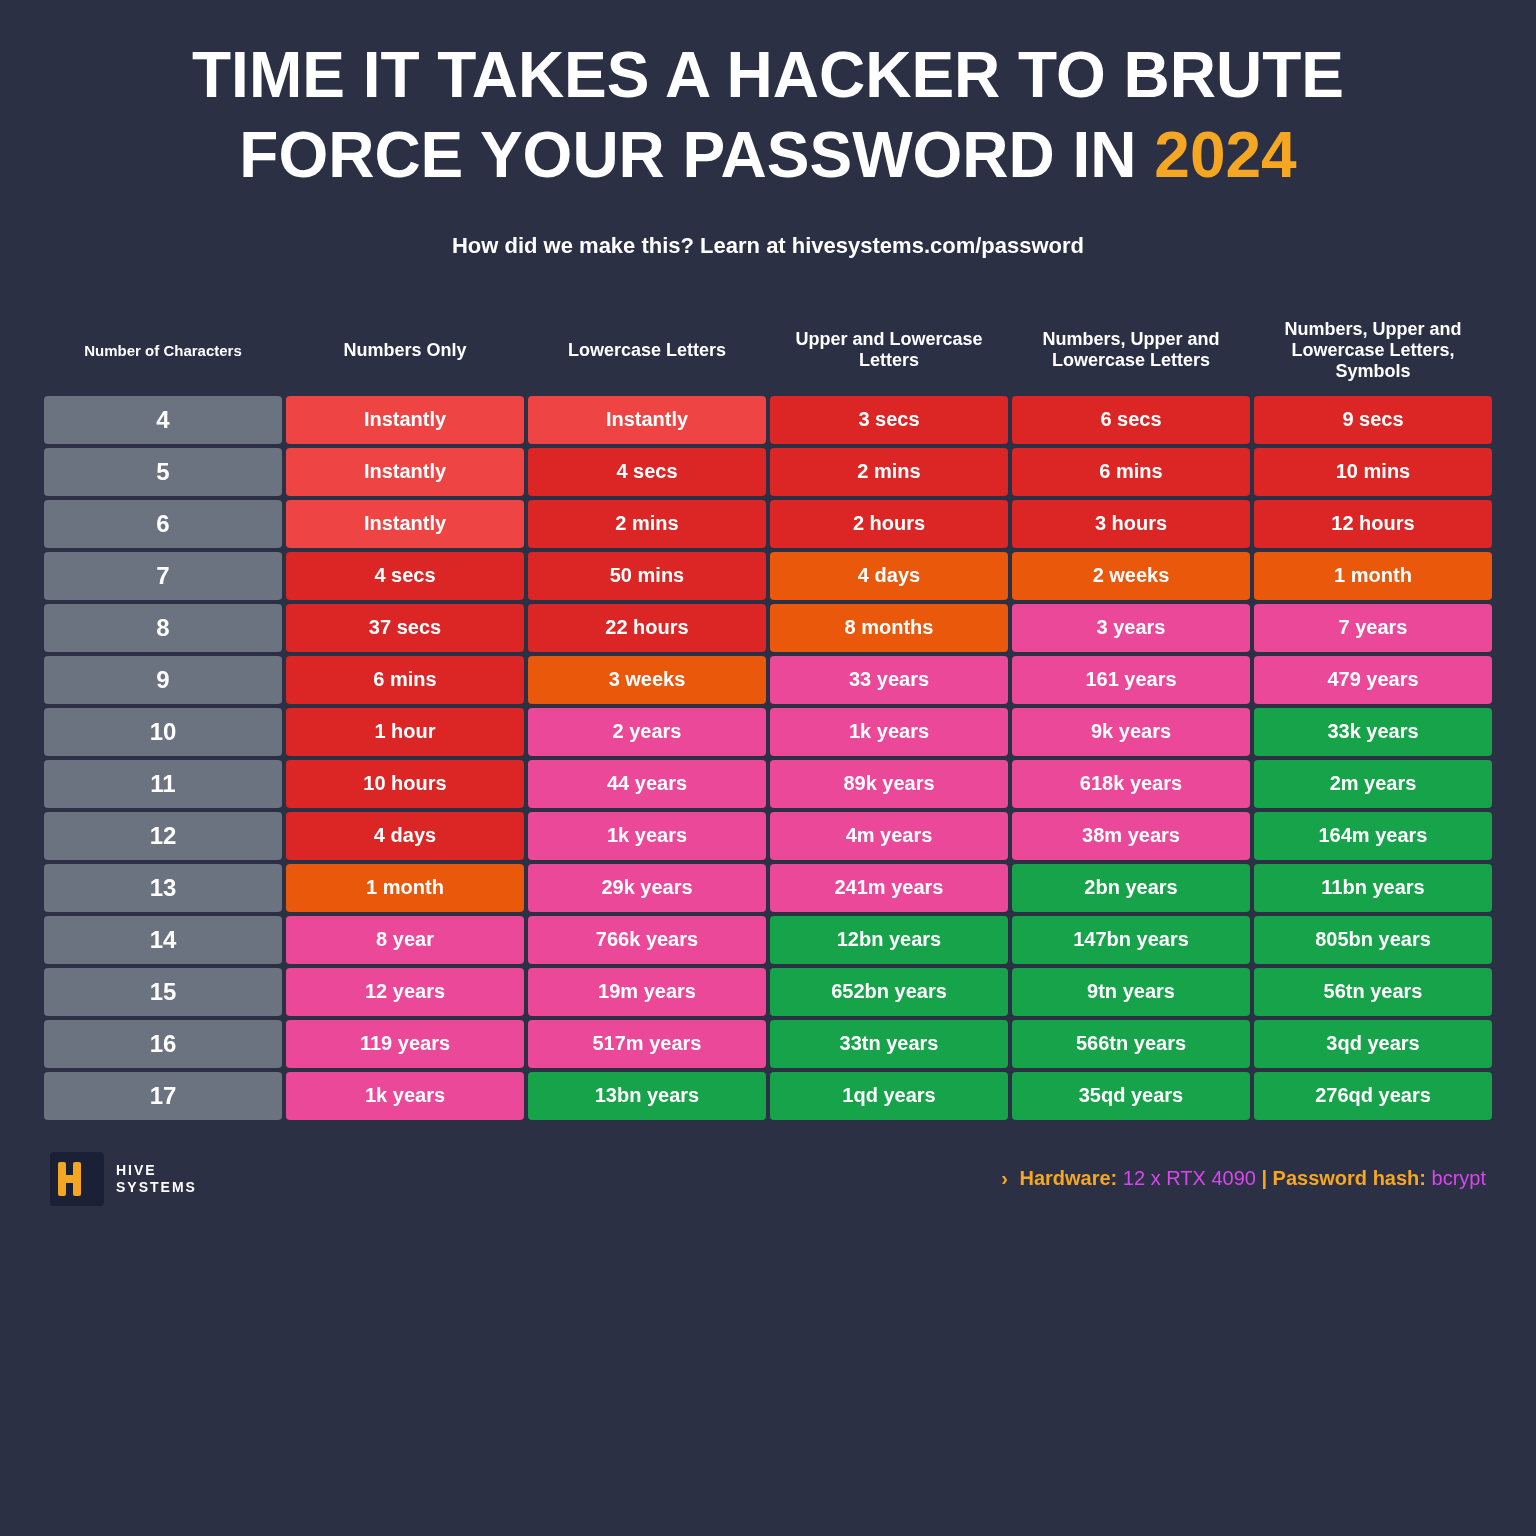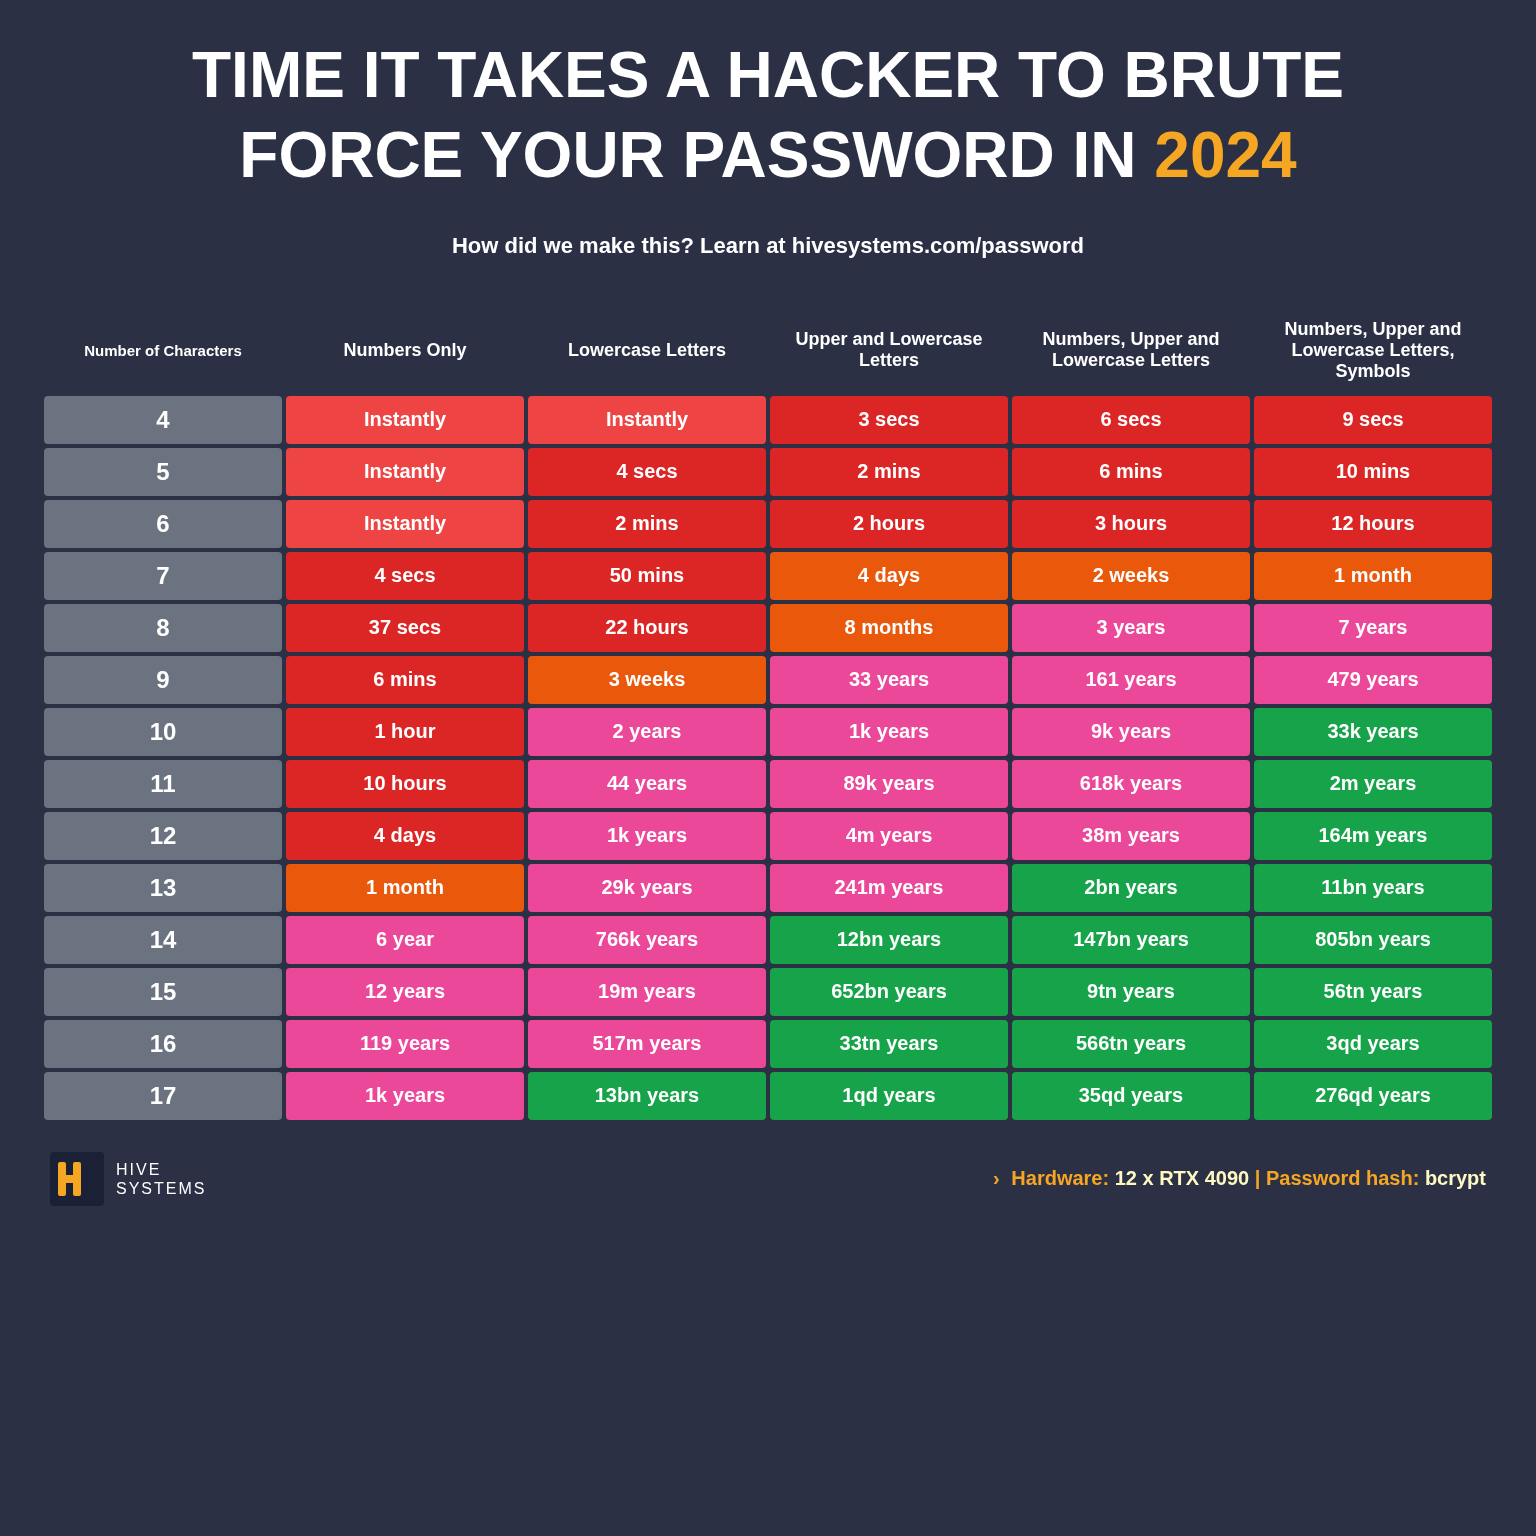--- a/index.html
+++ b/index.html
@@ -99,43 +99,43 @@
       display: flex;
       align-items: center;
       gap: 12px;
     }
     .logo-icon {
       width: 54px;
       height: 54px;
     }
     .logo-text {
       color: #ffffff;
-      font-size: 16px;
-      font-weight: 400;
+      font-size: 14px;
+      font-weight: 700;
       line-height: 1.2;
       text-transform: uppercase;
       letter-spacing: 2px;
     }
     .footer-info {
       color: #ffffff;
       font-size: 20px;
       font-weight: 400;
     }
     .footer-info .arrow {
       color: #f5a623;
       font-weight: 900;
       margin-right: 6px;
     }
     .footer-info .label {
       color: #f5a623;
       font-weight: 700;
     }
     .footer-info .value {
-      color: #fef9c3;
-      font-weight: 700;
+      color: #d946ef;
+      font-weight: 400;
     }
   </style>
 </head>
 <body>
 
 <div>
   <div class="title">TIME IT TAKES A HACKER TO BRUTE</div>
   <div class="title">
     <span>FORCE YOUR PASSWORD IN </span><span class="year">2024</span>
   </div>
@@ -234,21 +234,21 @@
       <tr>
         <td class="row-header">13</td>
         <td class="c-orange">1 month</td>
         <td class="c-yellow">29k years</td>
         <td class="c-yellow">241m years</td>
         <td class="c-green">2bn years</td>
         <td class="c-green">11bn years</td>
       </tr>
       <tr>
         <td class="row-header">14</td>
-        <td class="c-yellow">6 year</td>
+        <td class="c-yellow">8 year</td>
         <td class="c-yellow">766k years</td>
         <td class="c-green">12bn years</td>
         <td class="c-green">147bn years</td>
         <td class="c-green">805bn years</td>
       </tr>
       <tr>
         <td class="row-header">15</td>
         <td class="c-yellow">12 years</td>
         <td class="c-yellow">19m years</td>
         <td class="c-green">652bn years</td>

